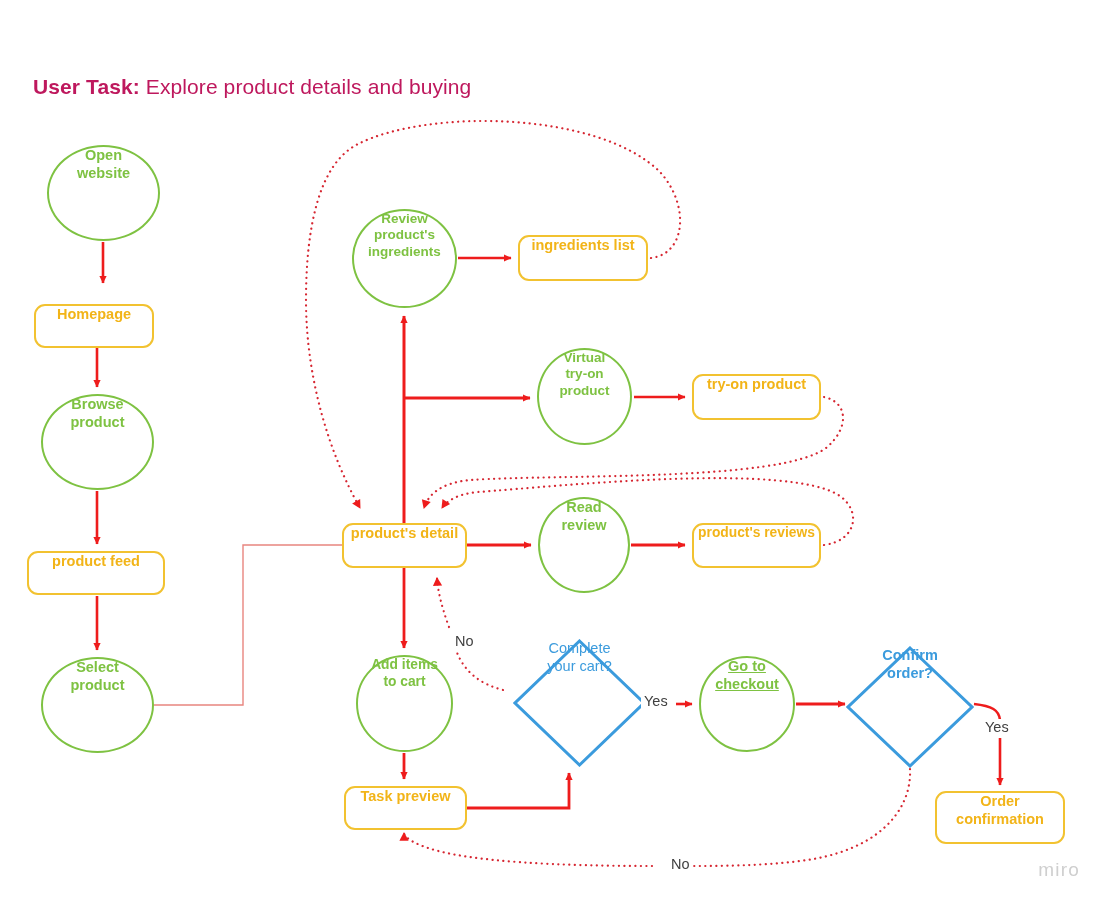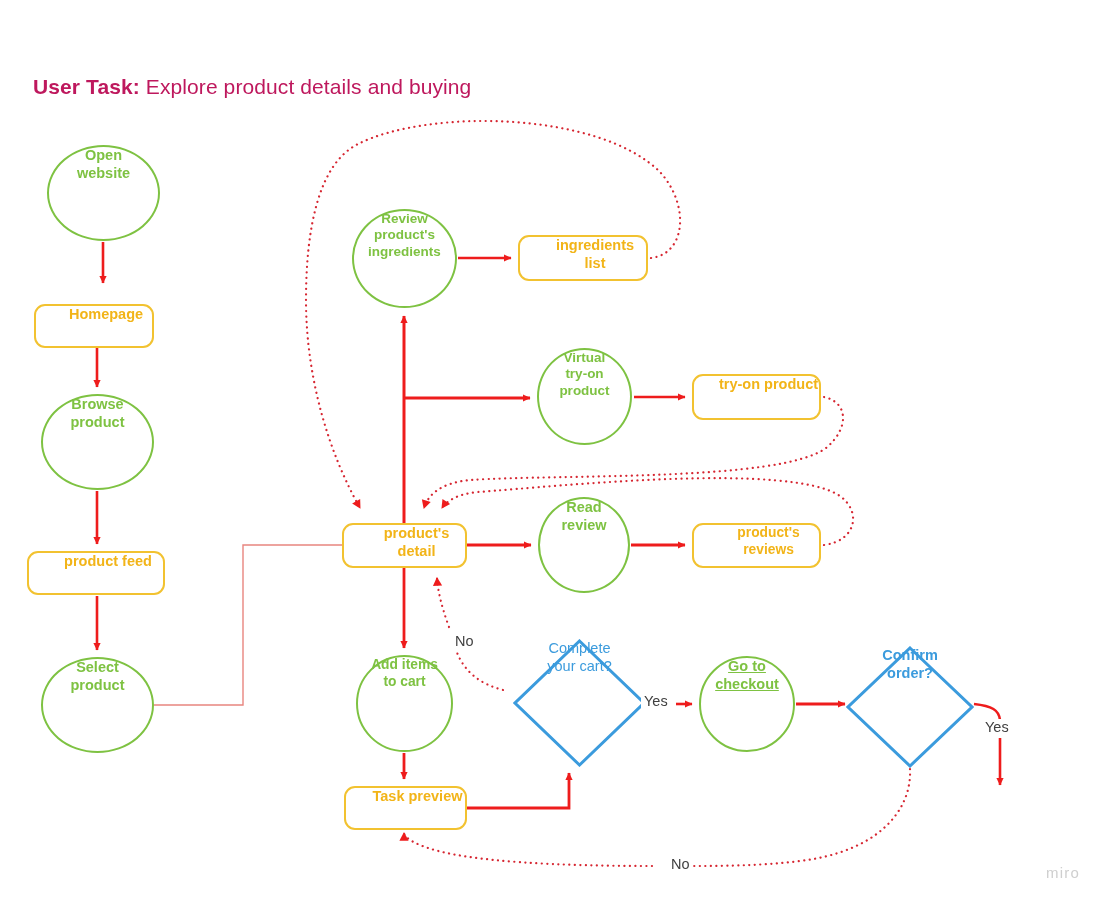--- a/index.html
+++ b/index.html
@@ -56,21 +56,20 @@
     font-size: 14.5px;
     background: #ffffff;
   }
   .node-rect {
     border: 2.6px solid #F2C230;
     border-radius: 11px;
     color: #F2B418;
     font-weight: bold;
     font-size: 14.5px;
     background: #ffffff;
-    padding-left: 24px;
   }
   .node-diamond {
     background: transparent;
   }
   .node-diamond .dshape {
     position: absolute;
     left: 0; top: 0;
     width: 100%; height: 100%;
   }
   .node-diamond .dlabel {
@@ -86,21 +85,21 @@
     font-size: 14.5px;
     color: #404040;
     background: #ffffff;
     padding: 0 3px;
     white-space: nowrap;
   }
   .watermark {
     position: absolute;
     right: 26px;
     bottom: 22px;
-    font-size: 15px;
+    font-size: 19px;
     color: #cfcfcf;
     letter-spacing: 1.2px;
   }
 </style>
 </head>
 <body>
 
 <div id="canvas">
 
   <div class="title">
@@ -307,20 +306,24 @@
   </div>
 
   <div class="node node-diamond" style="left:846px; top:646px; width:128px; height:122px;">
     <svg class="dshape" viewBox="0 0 128 122" preserveAspectRatio="none">
       <polygon points="64,2 126,61 64,120 2,61" fill="#ffffff" stroke="#3B9BDD" stroke-width="3"></polygon>
     </svg>
     <span class="dlabel" style="white-space:pre-line; font-weight:bold;">Confirm
 order?</span>
   </div>
 
+  <div class="node node-rect" style="left:935px; top:791px; width:130px; height:53px;">
+    <span style="white-space:pre-line">Order
+confirmation</span>
+  </div>
 
   <div class="edge-label" style="left:452px; top:633px;">
     <span>No</span>
   </div>
   <div class="edge-label" style="left:641px; top:693px;">
     <span>Yes</span>
   </div>
   <div class="edge-label" style="left:982px; top:719px;">
     <span>Yes</span>
   </div>

